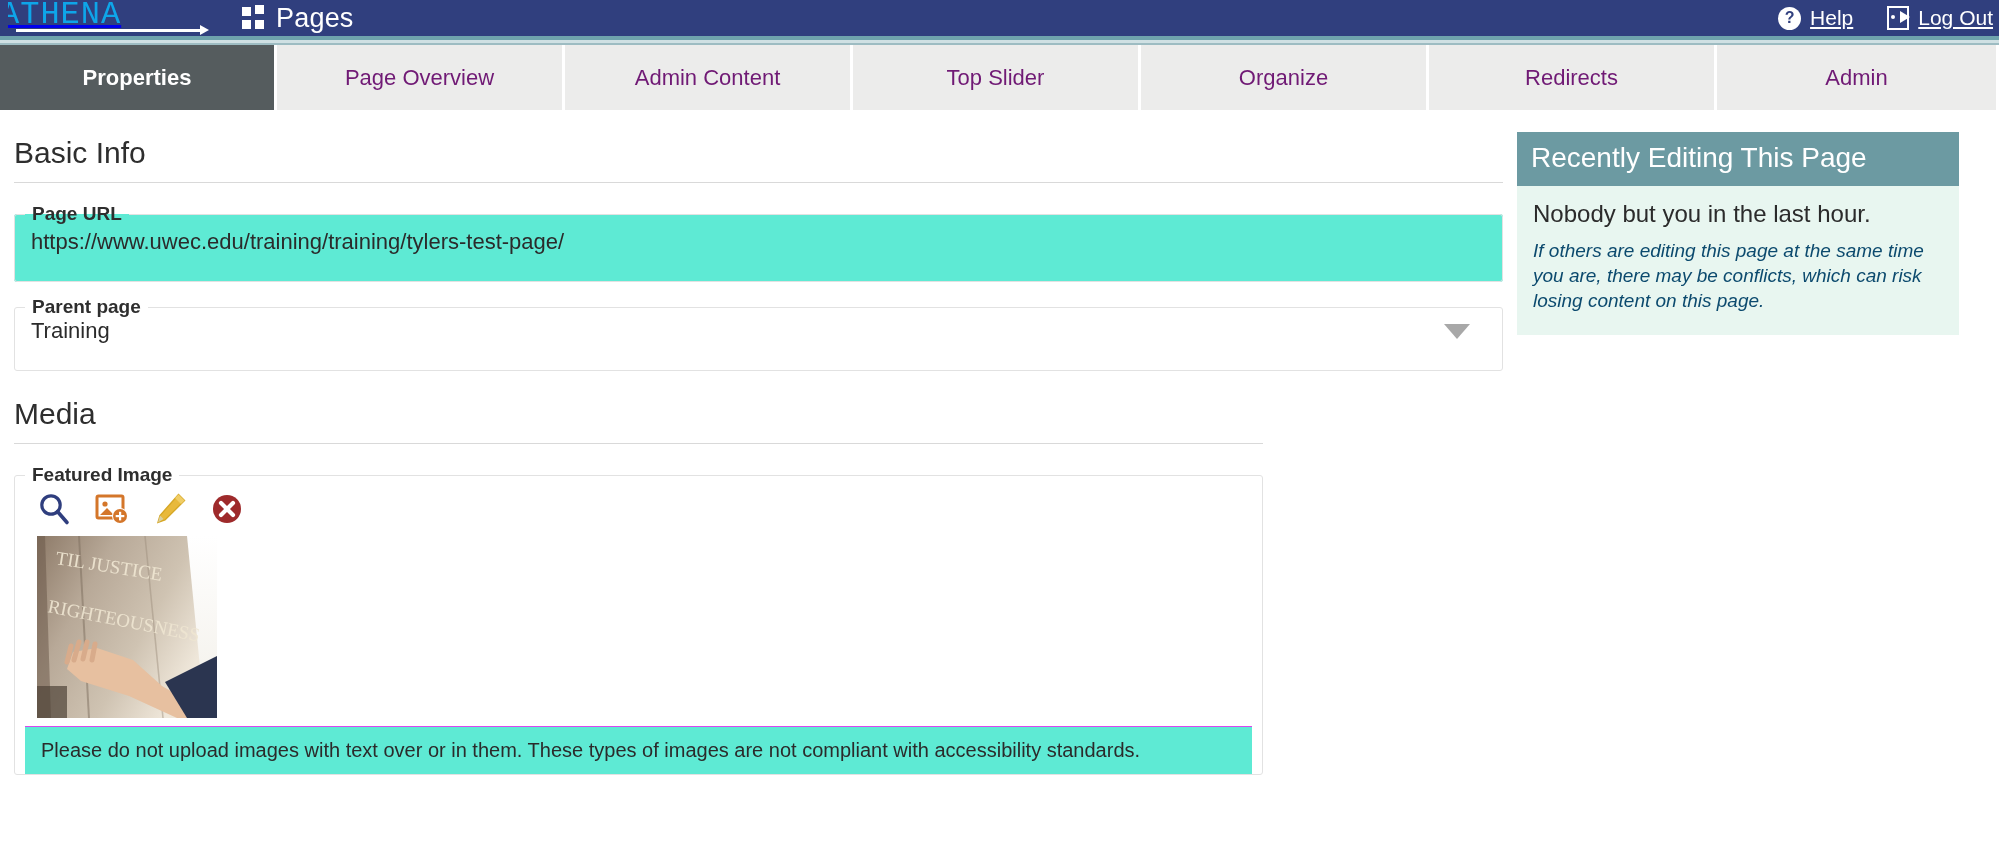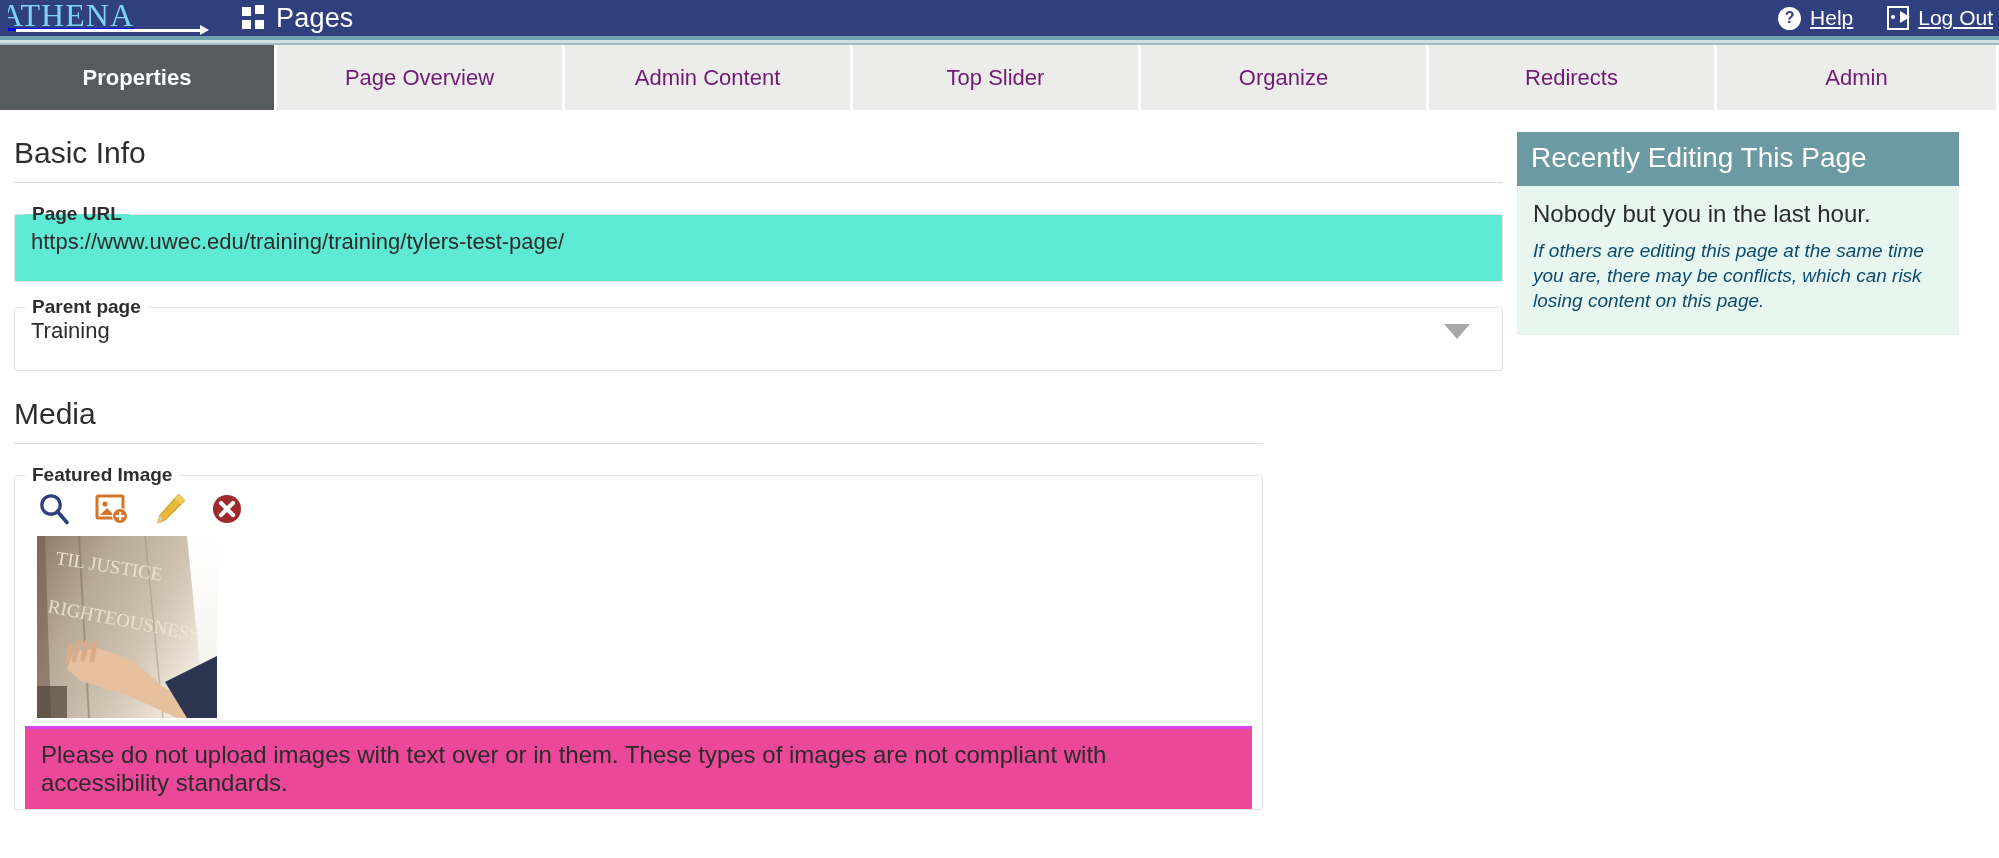--- a/index.html
+++ b/index.html
@@ -24,23 +24,23 @@
   .topbar-bg { background: #303f7e; }
   .logo {
     position: relative;
     height: 36px;
     width: 212px;
     display: flex;
     align-items: center;
     overflow: hidden;
   }
   .logo-text {
-    font-family: Liberation Serif, serif;
+    font-family: Liberation Mono, monospace;
     font-size: 32px;
-    color: #7dd3fc;
+    color: #0ea5e9;
     letter-spacing: 1px;
     line-height: 30px;
     white-space: nowrap;
     margin-left: -8px;
     position: relative;
     top: -3px;
   }
   .logo-arrow {
     position: absolute;
     left: 8px;
@@ -237,23 +237,23 @@
   .icon-btn { cursor: pointer; line-height: 0; }
   .thumb {
     width: 180px; height: 182px;
     margin: 4px 0 0 12px;
     position: relative;
     overflow: hidden;
     background: #b6a695;
   }
   .thumb svg { display: block; }
   .note {
-    background: #ec4899;
-    border-top: 3px solid #d946ef;
-    font-size: 24px;
+    background: #5eead4;
+    border-top: 1px solid #d946ef;
+    font-size: 20px;
     color: #2b2b2b;
     padding: 12px 14px 12px 16px;
     margin-top: 8px;
   }
 
   
   .panel { width: 442px; }
   .panel-head {
     background: #6c9aa2;
     color: #ffffff;

